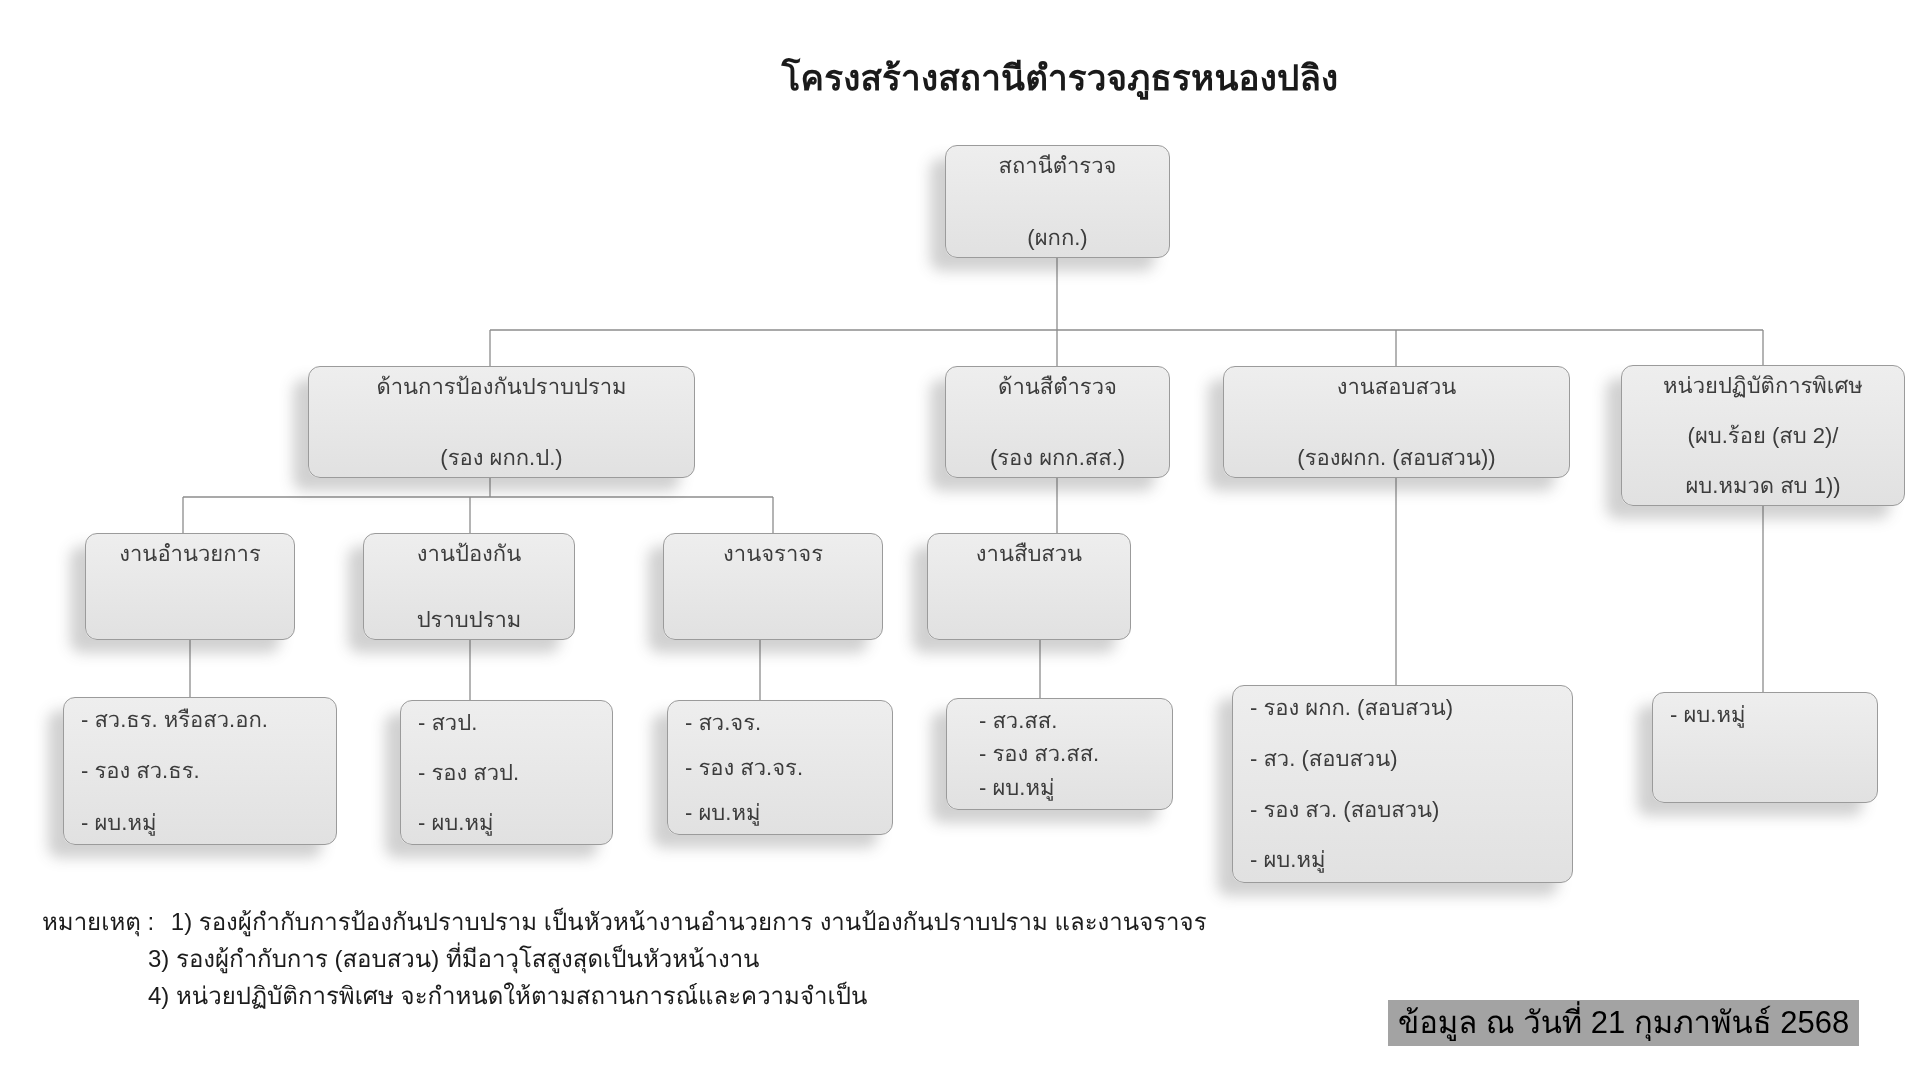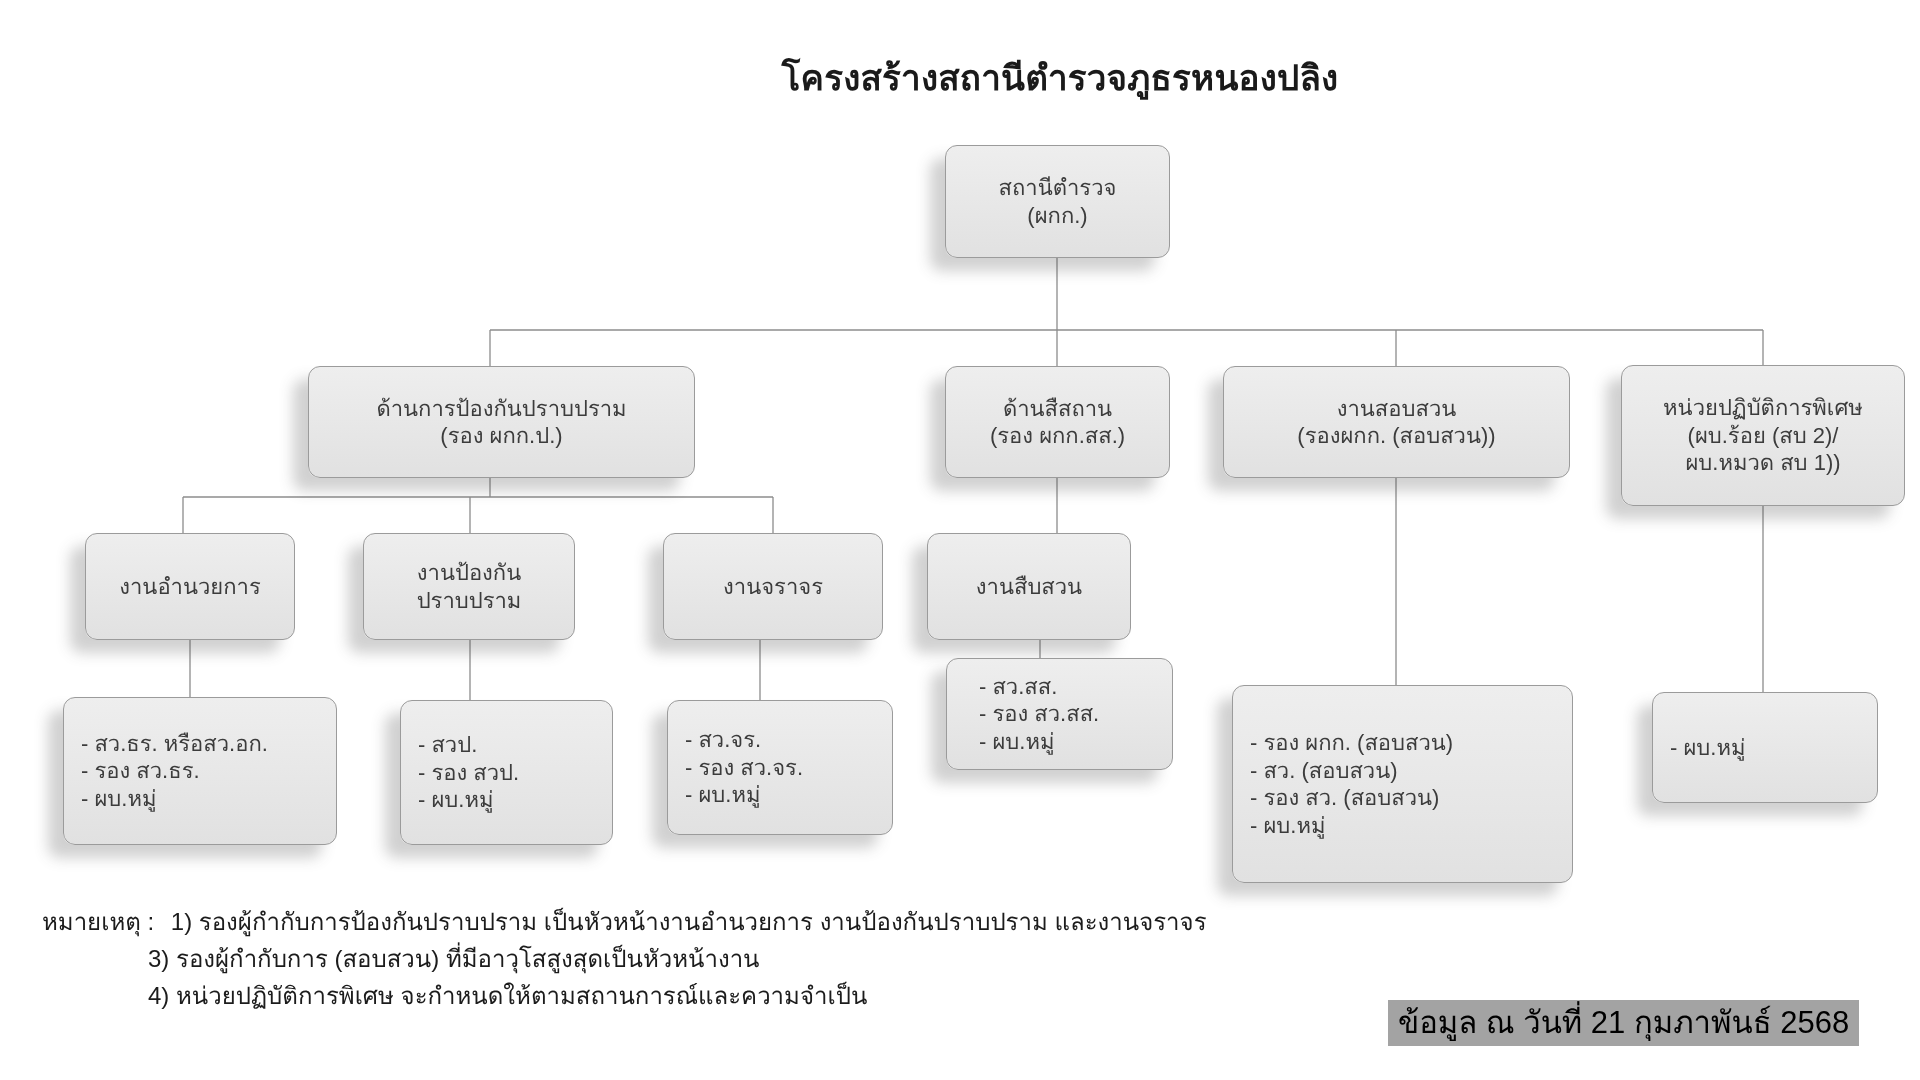--- a/index.html
+++ b/index.html
@@ -13,21 +13,21 @@
     position:absolute;left:700px;top:50px;width:720px;text-align:center;
     font-size:35px;font-weight:bold;color:#1a1a1a;letter-spacing:.2px;
   }
   svg.connectors{position:absolute;left:0;top:0;z-index:1;}
   svg.connectors line{stroke:#8c8c8c;stroke-width:1.3;}
   .box{
     position:absolute;z-index:2;box-sizing:border-box;
     background:linear-gradient(180deg,#eeeeee 0%,#e7e7e7 55%,#e1e1e1 100%);
     border:1.3px solid #9b9b9b;border-radius:12px;
     box-shadow:-15px 13px 14px rgba(70,70,70,.25);
-    display:flex;flex-direction:column;justify-content:center;align-items:center;
+    display:flex;flex-direction:column;justify-content:space-between;align-items:center;
     font-size:22px;line-height:1.25;color:#3c3c3c;text-align:center;
     padding:6px 8px;
   }
   .box.leaf{
     align-items:flex-start;text-align:left;padding:8px 10px 8px 17px;
   }
   .note-block{
     position:absolute;left:42px;top:903px;font-size:24px;color:#1c1c1c;
   }
   .note-line{height:37px;line-height:37px;white-space:nowrap;}
@@ -68,21 +68,21 @@
   <div class="box" style="left:945px;top:145px;width:225px;height:113px;">
     <div>สถานีตำรวจ</div>
     <div>(ผกก.)</div>
   </div>
 
   <div class="box" style="left:308px;top:366px;width:387px;height:112px;">
     <div>ด้านการป้องกันปราบปราม</div>
     <div>(รอง ผกก.ป.)</div>
   </div>
   <div class="box" style="left:945px;top:366px;width:225px;height:112px;">
-    <div>ด้านสืสถาน</div>
+    <div>ด้านสืตำรวจ</div>
     <div>(รอง ผกก.สส.)</div>
   </div>
   <div class="box" style="left:1223px;top:366px;width:347px;height:112px;">
     <div>งานสอบสวน</div>
     <div>(รองผกก. (สอบสวน))</div>
   </div>
   <div class="box" style="left:1621px;top:365px;width:284px;height:141px;">
     <div>หน่วยปฏิบัติการพิเศษ</div>
     <div>(ผบ.ร้อย (สบ 2)/</div>
     <div>ผบ.หมวด สบ 1))</div>
@@ -110,21 +110,21 @@
   <div class="box leaf" style="left:400px;top:700px;width:213px;height:145px;">
     <div>- สวป.</div>
     <div>- รอง สวป.</div>
     <div>- ผบ.หมู่</div>
   </div>
   <div class="box leaf" style="left:667px;top:700px;width:226px;height:135px;">
     <div>- สว.จร.</div>
     <div>- รอง สว.จร.</div>
     <div>- ผบ.หมู่</div>
   </div>
-  <div class="box leaf" style="left:946px;top:658px;width:227px;height:112px;padding-left:32px;">
+  <div class="box leaf" style="left:946px;top:698px;width:227px;height:112px;padding-left:32px;">
     <div>- สว.สส.</div>
     <div>- รอง สว.สส.</div>
     <div>- ผบ.หมู่</div>
   </div>
   <div class="box leaf" style="left:1232px;top:685px;width:341px;height:198px;">
     <div>- รอง ผกก. (สอบสวน)</div>
     <div>- สว. (สอบสวน)</div>
     <div>- รอง สว. (สอบสวน)</div>
     <div>- ผบ.หมู่</div>
   </div>

